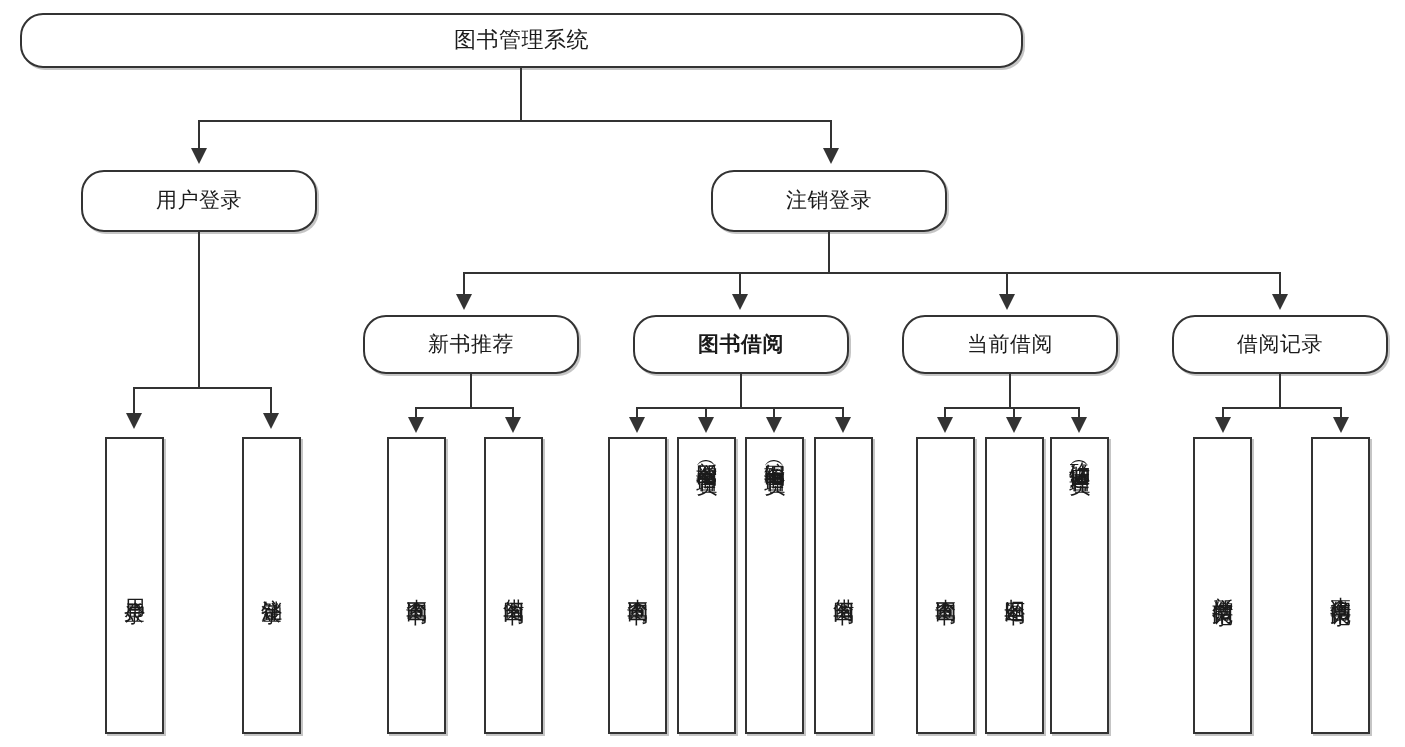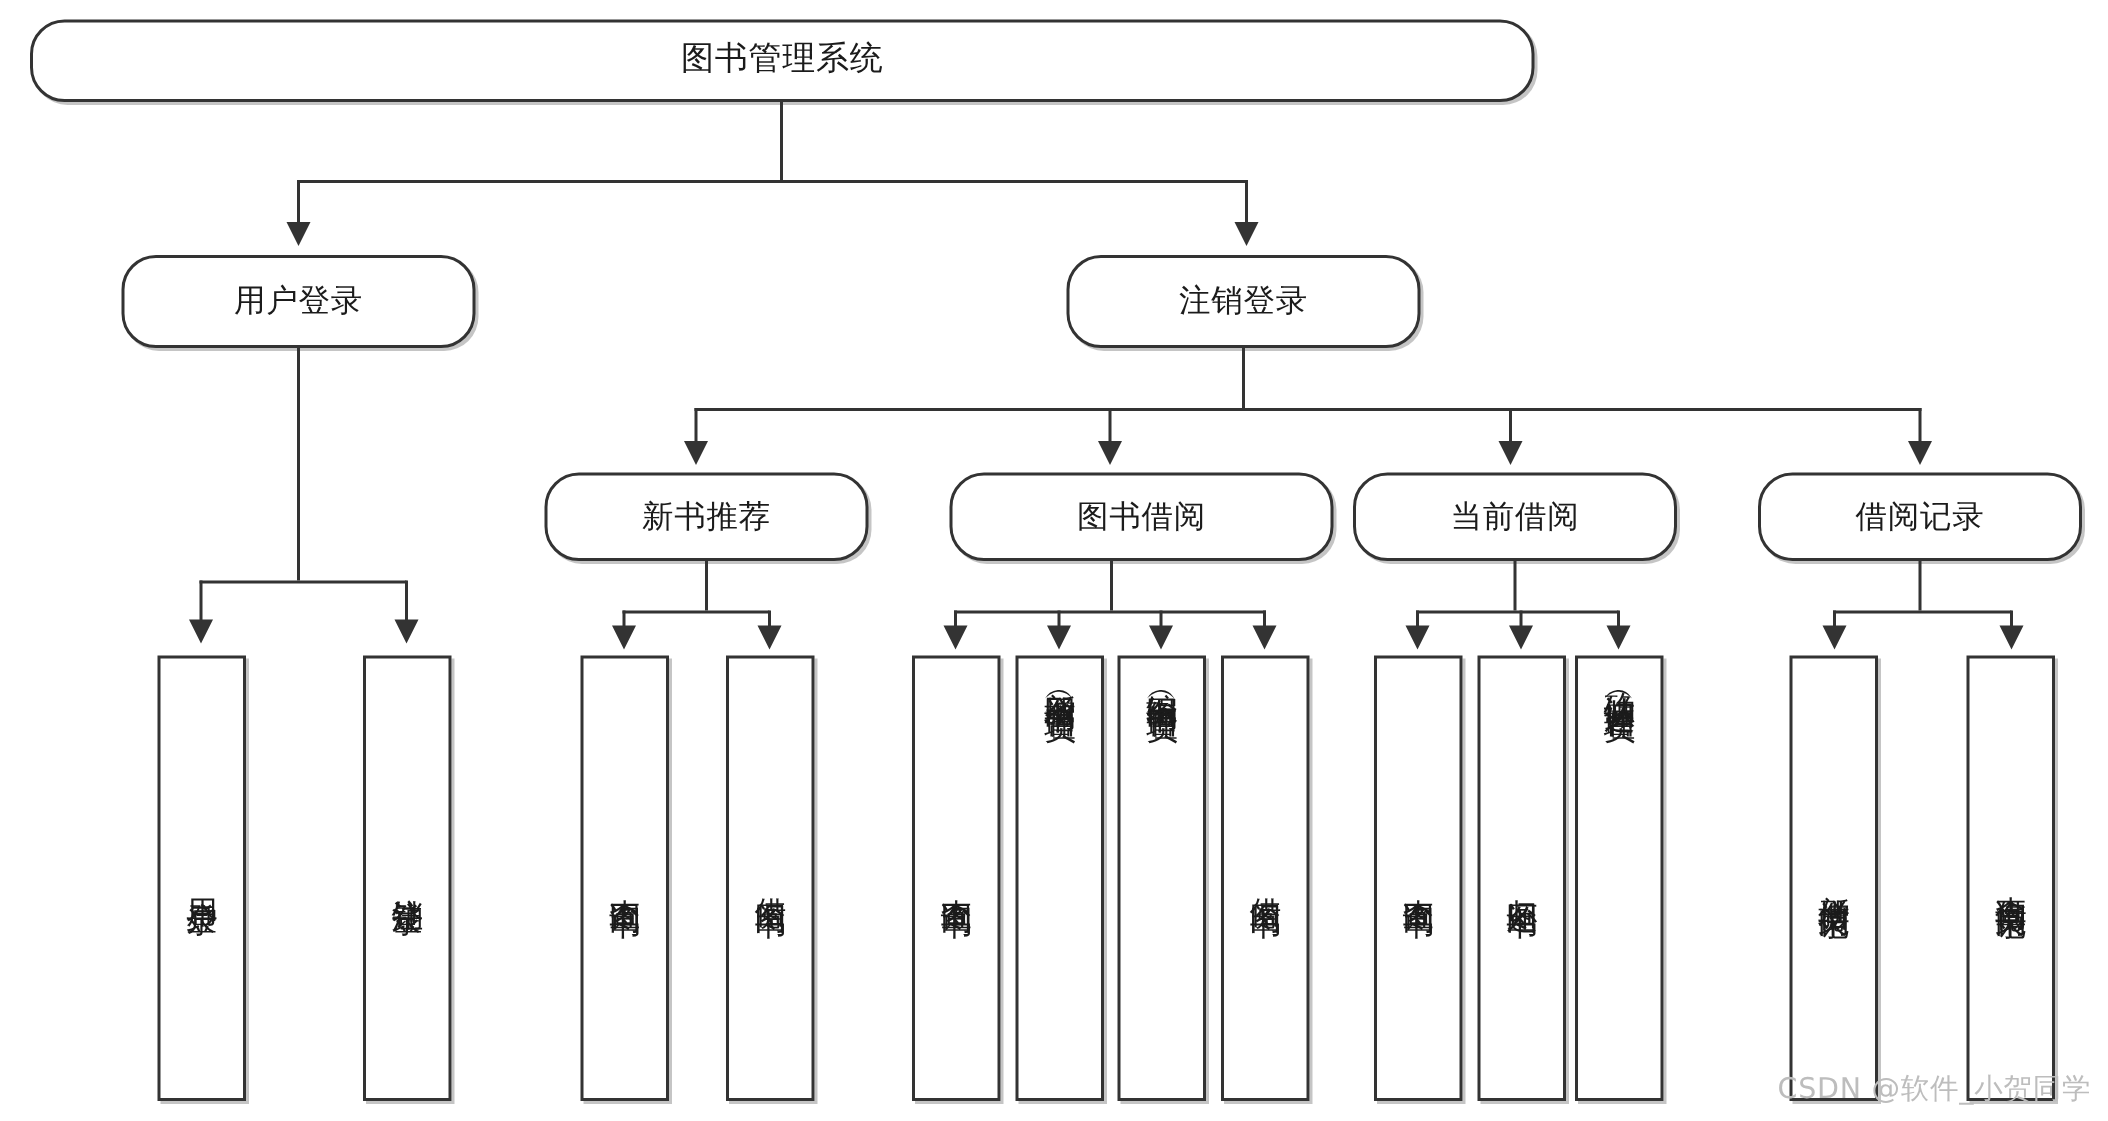--- a/index.html
+++ b/index.html
@@ -123,21 +123,21 @@
 
   <div class="ln v" style="left:1006px;top:272px;width:2px;height:24px;"></div>
   <div class="arrow" style="left:999px;top:294px;"></div>
 
   <div class="ln v" style="left:1279px;top:272px;width:2px;height:24px;"></div>
   <div class="arrow" style="left:1272px;top:294px;"></div>
 
   <div class="node h-node" style="left:363px;top:315px;width:216px;height:59px;justify-content:center;">
     <span>新书推荐</span>
   </div>
-  <div class="node h-node" style="left:633px;top:315px;width:256px;height:59px;">
+  <div class="node h-node" style="left:633px;top:315px;width:216px;height:59px;font-weight:bold;">
     <span>图书借阅</span>
   </div>
   <div class="node h-node" style="left:902px;top:315px;width:216px;height:59px;">
     <span>当前借阅</span>
   </div>
   <div class="node h-node" style="left:1172px;top:315px;width:216px;height:59px;font-family:Liberation Serif, serif;">
     <span>借阅记录</span>
   </div>
 
   <div class="ln v" style="left:470px;top:374px;width:2px;height:33px;"></div>
@@ -211,15 +211,14 @@
     <span class="vtext">确认归还（管理员）</span>
   </div>
 
   <div class="node v-node center-mid" style="left:1193px;top:437px;width:59px;height:297px;">
     <span class="vtext">新增借阅记录</span>
   </div>
   <div class="node v-node center-mid" style="left:1311px;top:437px;width:59px;height:297px;">
     <span class="vtext">查询借阅记录</span>
   </div>
 
-  <div id="watermark" style="left:1185px;top:713px;">CSDN @软件_小贺同学</div>
 
 </div>
 
 </body></html>

